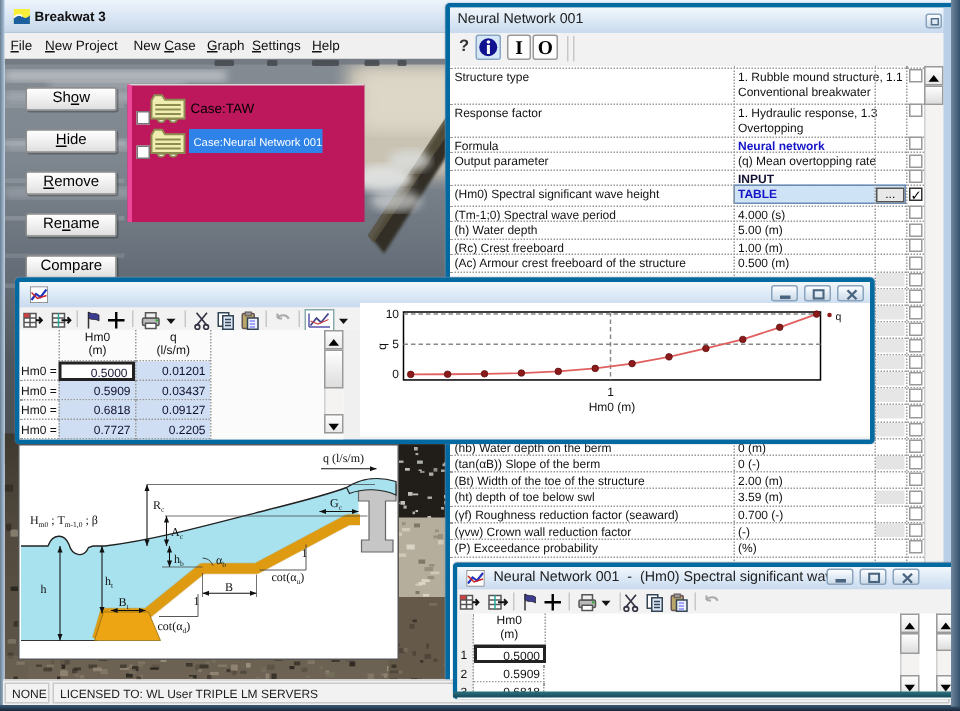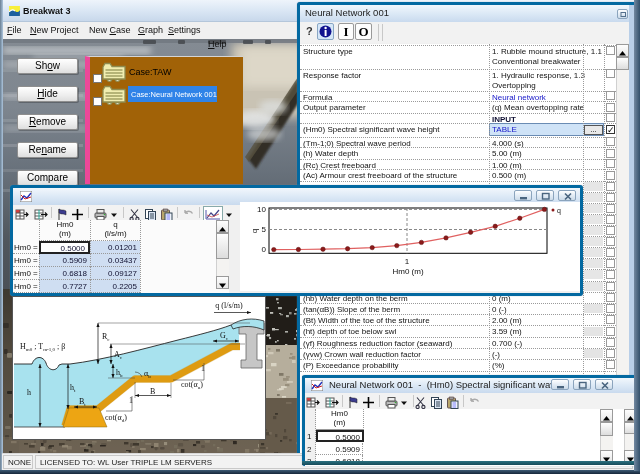--- a/index.html
+++ b/index.html
@@ -13,39 +13,39 @@
 #menubar u{text-decoration:underline;}
 
 #lbord{left:0;top:0;width:3px;height:474px;background:linear-gradient(90deg,#6a7f92,#aec6de);}
 #bbord{left:0;top:470px;width:640px;height:4px;background:linear-gradient(#3c5a74,#16263a);}
 
 #statusbar{left:2px;top:453px;width:636px;height:17px;background:#f0f0f0;border-top:1px solid #d8d8d8;}
 .spanel{position:absolute;top:1px;height:14px;border:1px solid #c9c9c9;background:#f2f2f2;font-size:8px;color:#222;padding:2px 4px 0 4px;}
 
 .cbtn{position:absolute;width:61px;height:16px;background:linear-gradient(#ffffff,#ededed 60%,#dedede);border:1px solid #8e8e8e;border-radius:2px;font-size:10px;color:#000;text-align:center;line-height:14px;box-shadow:1px 1px 0 rgba(0,0,0,.25);}
 
-#tree{left:85px;top:56px;width:158px;height:128px;background:#a16207;border-left:5px solid #ec4899;border-top:1px solid #d5d5d5;}
+#tree{left:85px;top:56px;width:158px;height:92px;background:#be185d;border-left:3px solid #ec4899;border-top:1px solid #d5d5d5;}
 .titem{position:absolute;font-size:9px;color:#000;white-space:nowrap;}
 .tsel{background:#2f83e8;color:#fff;padding:4px 4px;}
 .chk{position:absolute;width:9px;height:9px;background:#fff;border:1px solid #777;}
 
 .win{position:absolute;background:#f0f0f0;border:3px solid #0369a1;border-radius:3px;box-shadow:0 0 1px #7f94ab;overflow:hidden;}
 .wtitle{position:absolute;left:0;top:0;right:0;height:17px;background:linear-gradient(#f2f7fc,#dce9f6 50%,#c9daee);font-size:9.5px;color:#222;}
 .wtitle .txt{position:absolute;top:2px;white-space:nowrap;}
 .capbtns{position:absolute;top:2px;right:4px;display:flex;gap:4px;}
 .cb{width:18px;height:11px;background:linear-gradient(#fdfeff,#e3ecf5 50%,#ccdbe9);border:1px solid #8ba4bd;border-radius:2px;position:relative;}
 .cb svg{position:absolute;left:0;top:0;}
 
 .tbar{position:absolute;background:#f2f2f2;}
 .tsep{position:absolute;width:1px;background:#c8c8c8;top:2px;bottom:2px;}
 
 .dotline{position:absolute;border-top:1px dotted #9a9a9a;height:0;}
 .dotvline{position:absolute;border-left:1px dotted #9a9a9a;width:0;}
 .gtext{position:absolute;font-size:8px;color:#111;white-space:nowrap;}
-.blue{color:#1414c8;font-weight:normal;}
+.blue{color:#1414c8;font-weight:bold;}
 
 .sbtn{position:absolute;width:13px;height:13px;background:linear-gradient(#fdfdfd,#e8e8e8);border:1px solid #9a9a9a;}
 .sbtn:after{content:"";position:absolute;}
 .sb-track{position:absolute;background:#f4f3f1;border-left:1px solid #d0d0d0;}
 </style></head>
 <body>
 <div class="abs" id="mainwin"></div>
 
 <div class="abs" id="photo" style="left:3px;top:39px;width:634px;height:414px;"><svg width="634" height="414" viewBox="0 0 634 414">
       <defs>
@@ -515,21 +515,21 @@
 <path d="M0,7 Q4,3 7,6 Q10,9 13,5 L13,12 L0,12 Z" fill="#1b5f9e"></path>
 <path d="M0,7 Q4,3 7,6" stroke="#fff" stroke-width="1.3" fill="none"></path>
 </svg>
   </div>
 <div class="abs" id="menubar">
  <span style="left:5px;"><u>F</u>ile</span>
  <span style="left:28px;"><u>N</u>ew Project</span>
  <span style="left:87px;">New <u>C</u>ase</span>
  <span style="left:136px;"><u>G</u>raph</span>
  <span style="left:166px;"><u>S</u>ettings</span>
- <span style="left:206px;margin-top:14px;"><u>H</u>elp</span>
+ <span style="left:206px;"><u>H</u>elp</span>
 </div>
 <div class="abs" id="lbord"></div>
 
 <div class="cbtn" style="left:17px;top:58px;">Sh<u>o</u>w</div>
 <div class="cbtn" style="left:17px;top:86px;"><u>H</u>ide</div>
 <div class="cbtn" style="left:17px;top:114px;"><u>R</u>emove</div>
 <div class="cbtn" style="left:17px;top:142px;">Re<u>n</u>ame</div>
 <div class="cbtn" style="left:17px;top:170px;">Compare</div>
 
 <div class="abs" id="tree">

